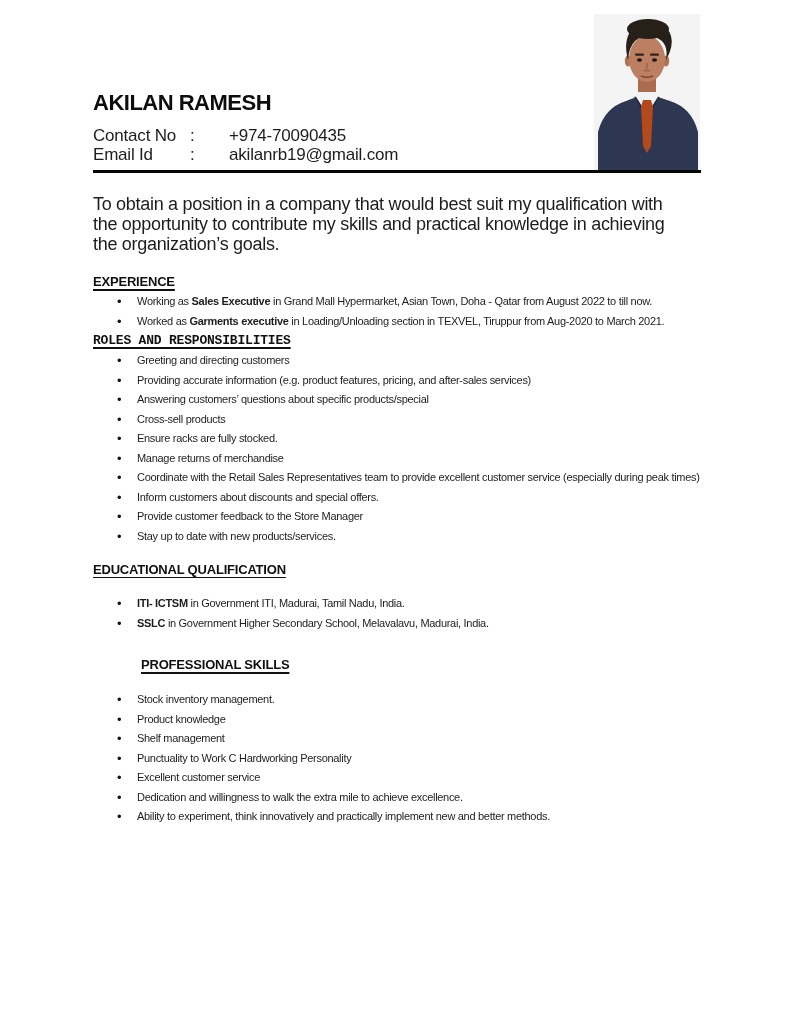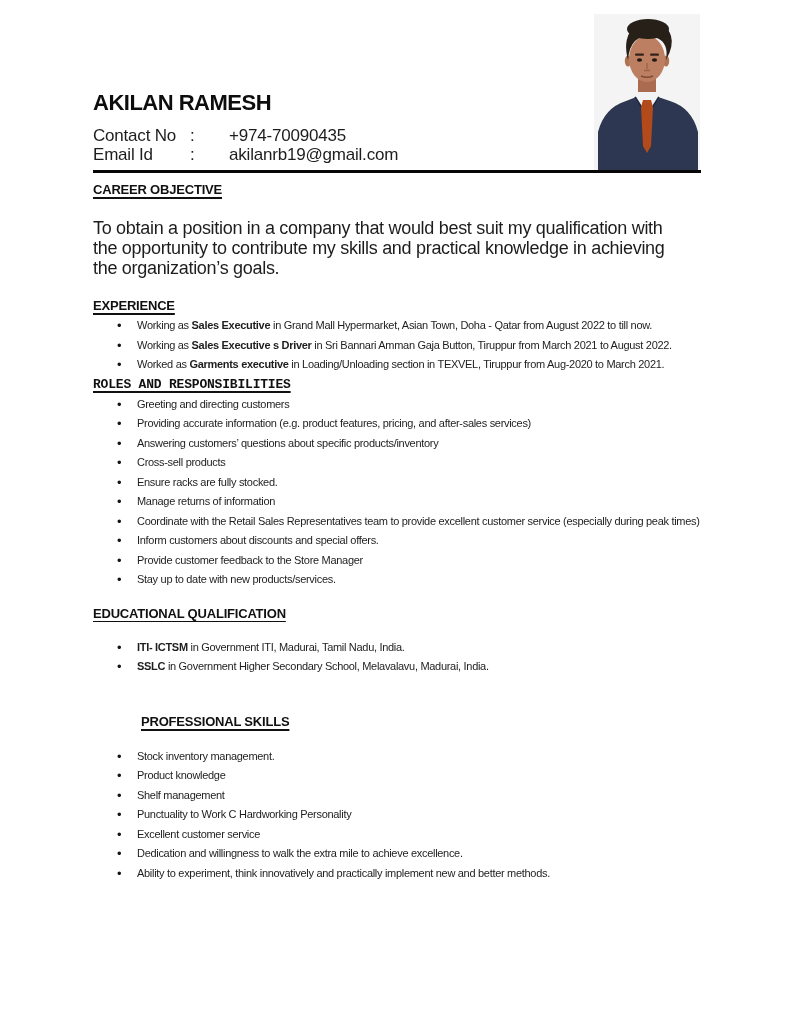--- a/index.html
+++ b/index.html
@@ -73,21 +73,21 @@
     position: absolute;
     left: -20px;
     top: 0;
     font-size: 13px;
     color: #141414;
   }
   .b { font-weight: 700; }
   .sec-roles h2 { margin-top: 2px; font-family: Liberation Mono, monospace; }
   .sec-education h2 { margin-top: 16px; text-decoration: underline; }
   .sec-education ul.bullets { margin-top: 17px; }
-  .sec-skills h2 { margin-top: 37px; padding-left: 48px; }
+  .sec-skills h2 { margin-top: 24px; padding-left: 48px; }
   .sec-skills ul.bullets { margin-top: 18px; }
   .photo {
     position: absolute;
     left: 594px;
     top: 14px;
     width: 106px;
     height: 159px;
     z-index: 1;
   }
 </style>
@@ -130,48 +130,44 @@
       <div class="contact-row">
         <span class="label">Email Id</span>
         <span class="sep">:</span>
         <span class="value">akilanrb19@gmail.com</span>
       </div>
     </div>
 
     <hr class="header-rule">
 
     <section class="sec-objective">
-      <h2>CAREER OBJECTIVE</h2>
       <p class="objective-body">To obtain a position in a company that would best suit my qualification with the opportunity to contribute my skills and practical knowledge in achieving the organization’s goals.</p>
     </section>
 
     <section class="sec-experience">
       <h2>EXPERIENCE</h2>
       <ul class="bullets">
         <li>
           <span>Working as </span><span class="b">Sales Executive</span><span> in Grand Mall Hypermarket, Asian Town, Doha - Qatar from August 2022 to till now.</span>
-        </li>
-        <li>
-          <span>Working as </span><span class="b">Sales Executive s Driver</span><span> in Sri Bannari Amman Gaja Button, Tiruppur from March 2021 to August 2022.</span>
         </li>
         <li>
           <span>Worked as </span><span class="b">Garments executive</span><span> in Loading/Unloading section in TEXVEL, Tiruppur from Aug-2020 to March 2021.</span>
         </li>
       </ul>
     </section>
 
     <section class="sec-roles">
       <h2>ROLES AND RESPONSIBILITIES</h2>
       <ul class="bullets">
         <li>Greeting and directing customers</li>
         <li>Providing accurate information (e.g. product features, pricing, and after-sales services)</li>
-        <li>Answering customers’ questions about specific products/inventory</li>
+        <li>Answering customers’ questions about specific products/special</li>
         <li>Cross-sell products</li>
         <li>Ensure racks are fully stocked.</li>
-        <li>Manage returns of information</li>
+        <li>Manage returns of merchandise</li>
         <li>Coordinate with the Retail Sales Representatives team to provide excellent customer service (especially during peak times)</li>
         <li>Inform customers about discounts and special offers.</li>
         <li>Provide customer feedback to the Store Manager</li>
         <li>Stay up to date with new products/services.</li>
       </ul>
     </section>
 
     <section class="sec-education">
       <h2>EDUCATIONAL QUALIFICATION</h2>
       <ul class="bullets">

